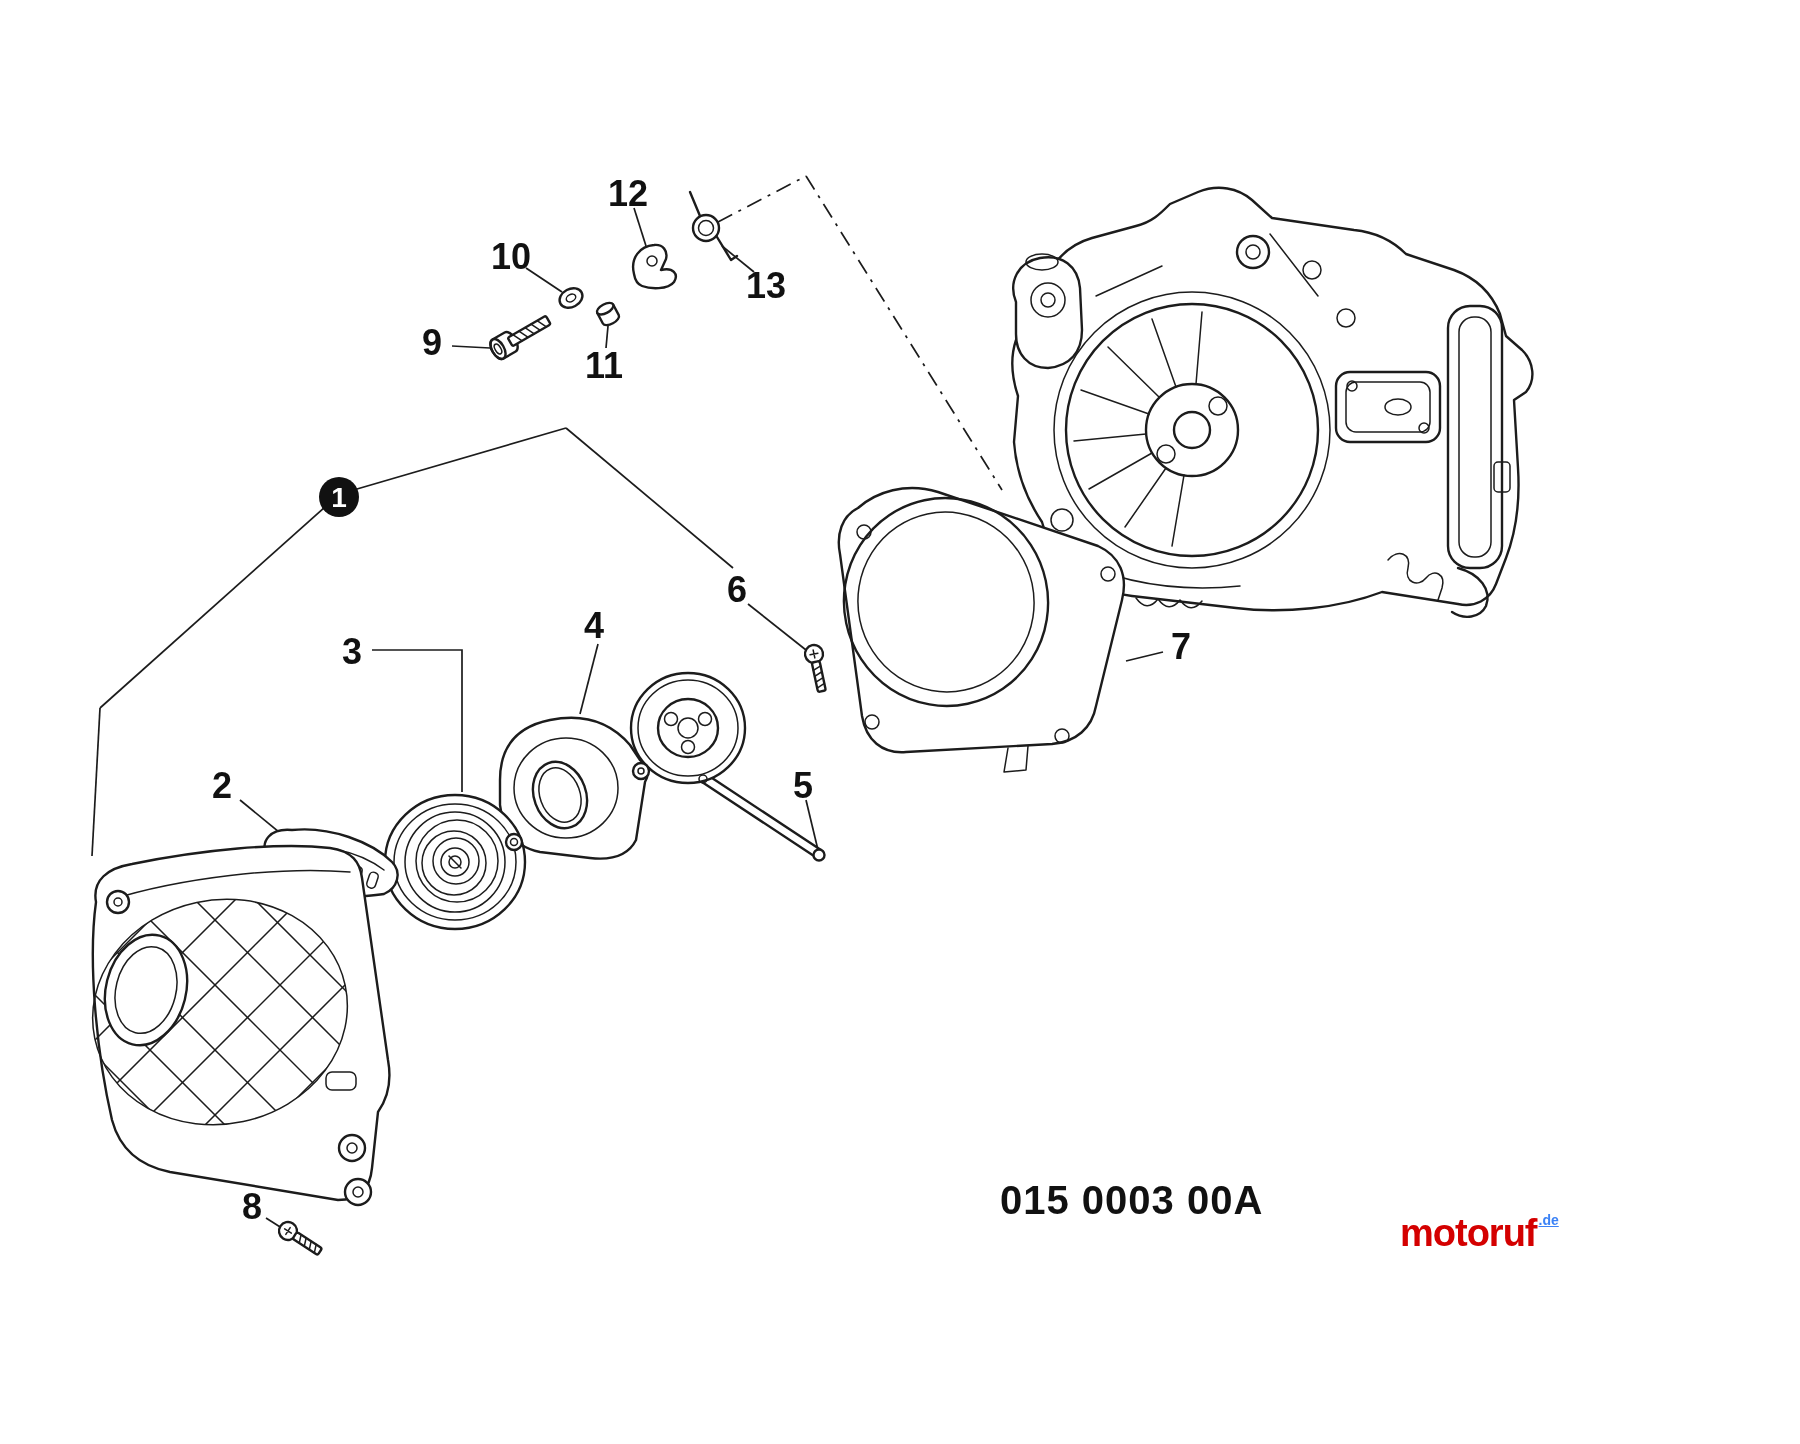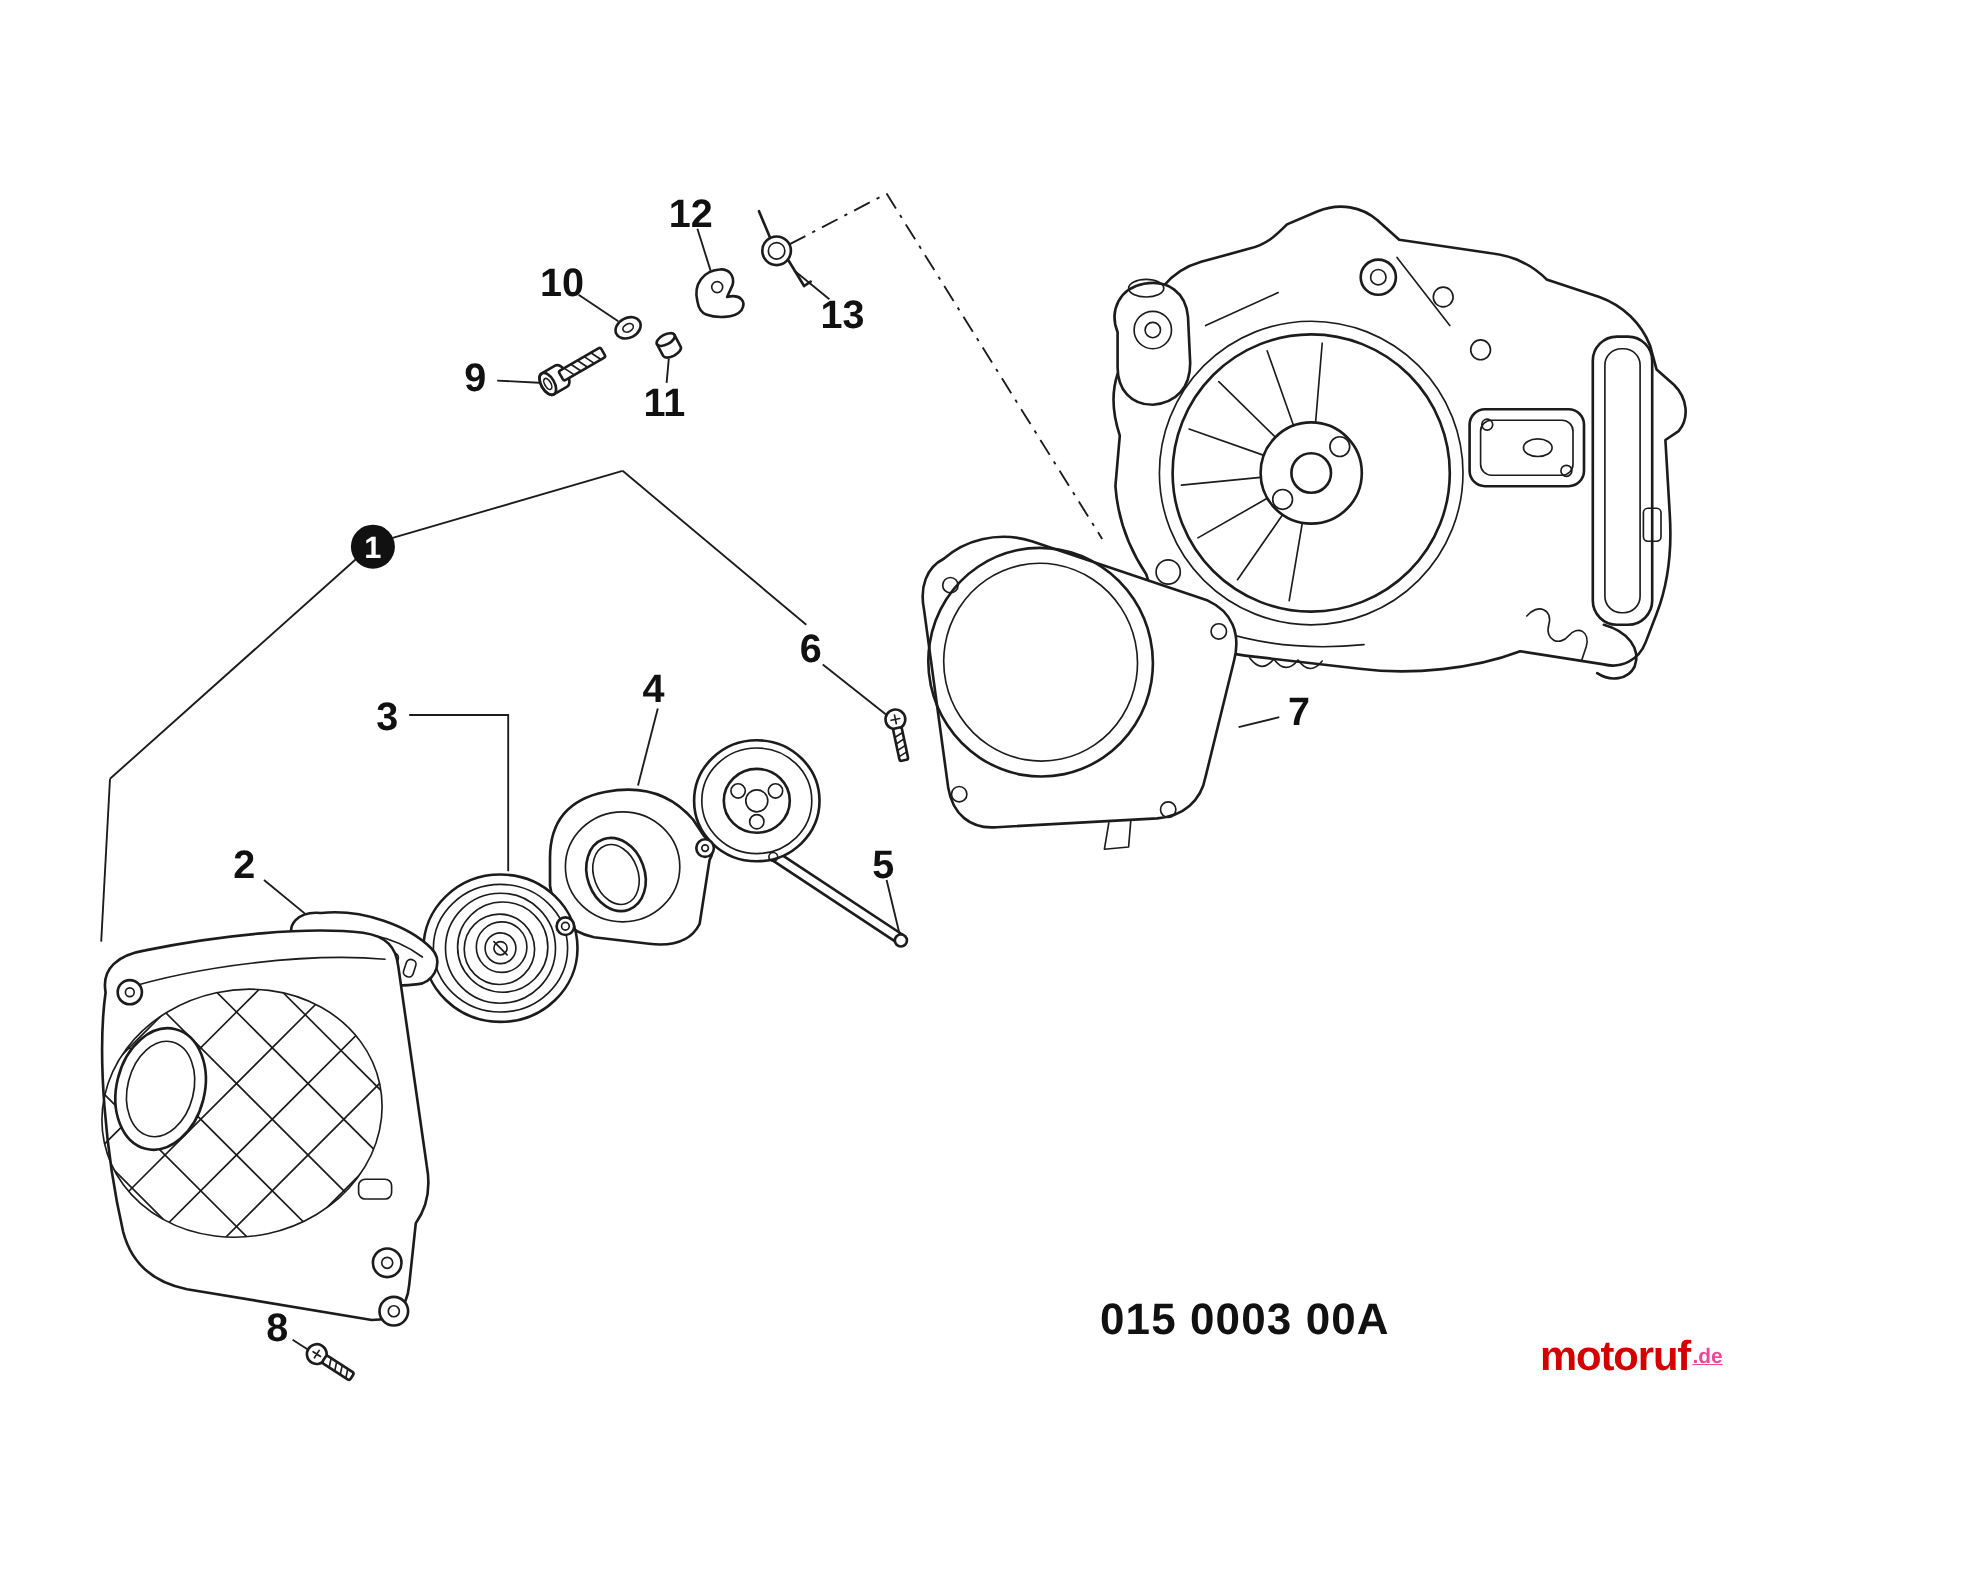--- a/index.html
+++ b/index.html
@@ -10,23 +10,23 @@
   .lnthin{fill:none;stroke:#1c1c1c;stroke-width:1.5;stroke-linecap:round;stroke-linejoin:round;}
   .fillw{fill:#fff;stroke:#1c1c1c;stroke-width:2.4;stroke-linecap:round;stroke-linejoin:round;}
   .leader{fill:none;stroke:#1c1c1c;stroke-width:1.7;}
   .dashdot{fill:none;stroke:#1c1c1c;stroke-width:1.7;stroke-dasharray:16 7 3 7;}
   text.callout{font-family:"Liberation Sans",sans-serif;font-weight:700;font-size:36px;fill:#111;
                text-anchor:middle;}
   text.callout-inverse{font-family:"Liberation Sans",sans-serif;font-weight:700;font-size:28px;fill:#fff;
                text-anchor:middle;}
   .code{position:absolute;left:1000px;top:1178px;font-weight:700;font-size:40px;color:#111;
         letter-spacing:1px;}
-  .logo{position:absolute;left:1400px;top:1212px;display:flex;align-items:center;}
+  .logo{position:absolute;left:1400px;top:1212px;display:flex;align-items:flex-start;}
   .logo-main{font-weight:700;font-size:38px;color:#d40000;letter-spacing:-1px;}
-  .logo-tld{font-weight:700;font-size:19px;color:#ec4899;margin-left:2px;text-decoration:underline;}
+  .logo-tld{font-weight:700;font-size:14px;color:#3b82f6;margin-left:2px;text-decoration:underline;}
 </style>
 </head>
 <body>
 
 <div class="stage">
 
 <svg width="1800" height="1444" viewBox="0 0 1800 1444">
   <defs>
     <clipPath id="ventclip">
       <ellipse cx="220" cy="1012" rx="128" ry="112" transform="rotate(-12 220 1012)"></ellipse>

